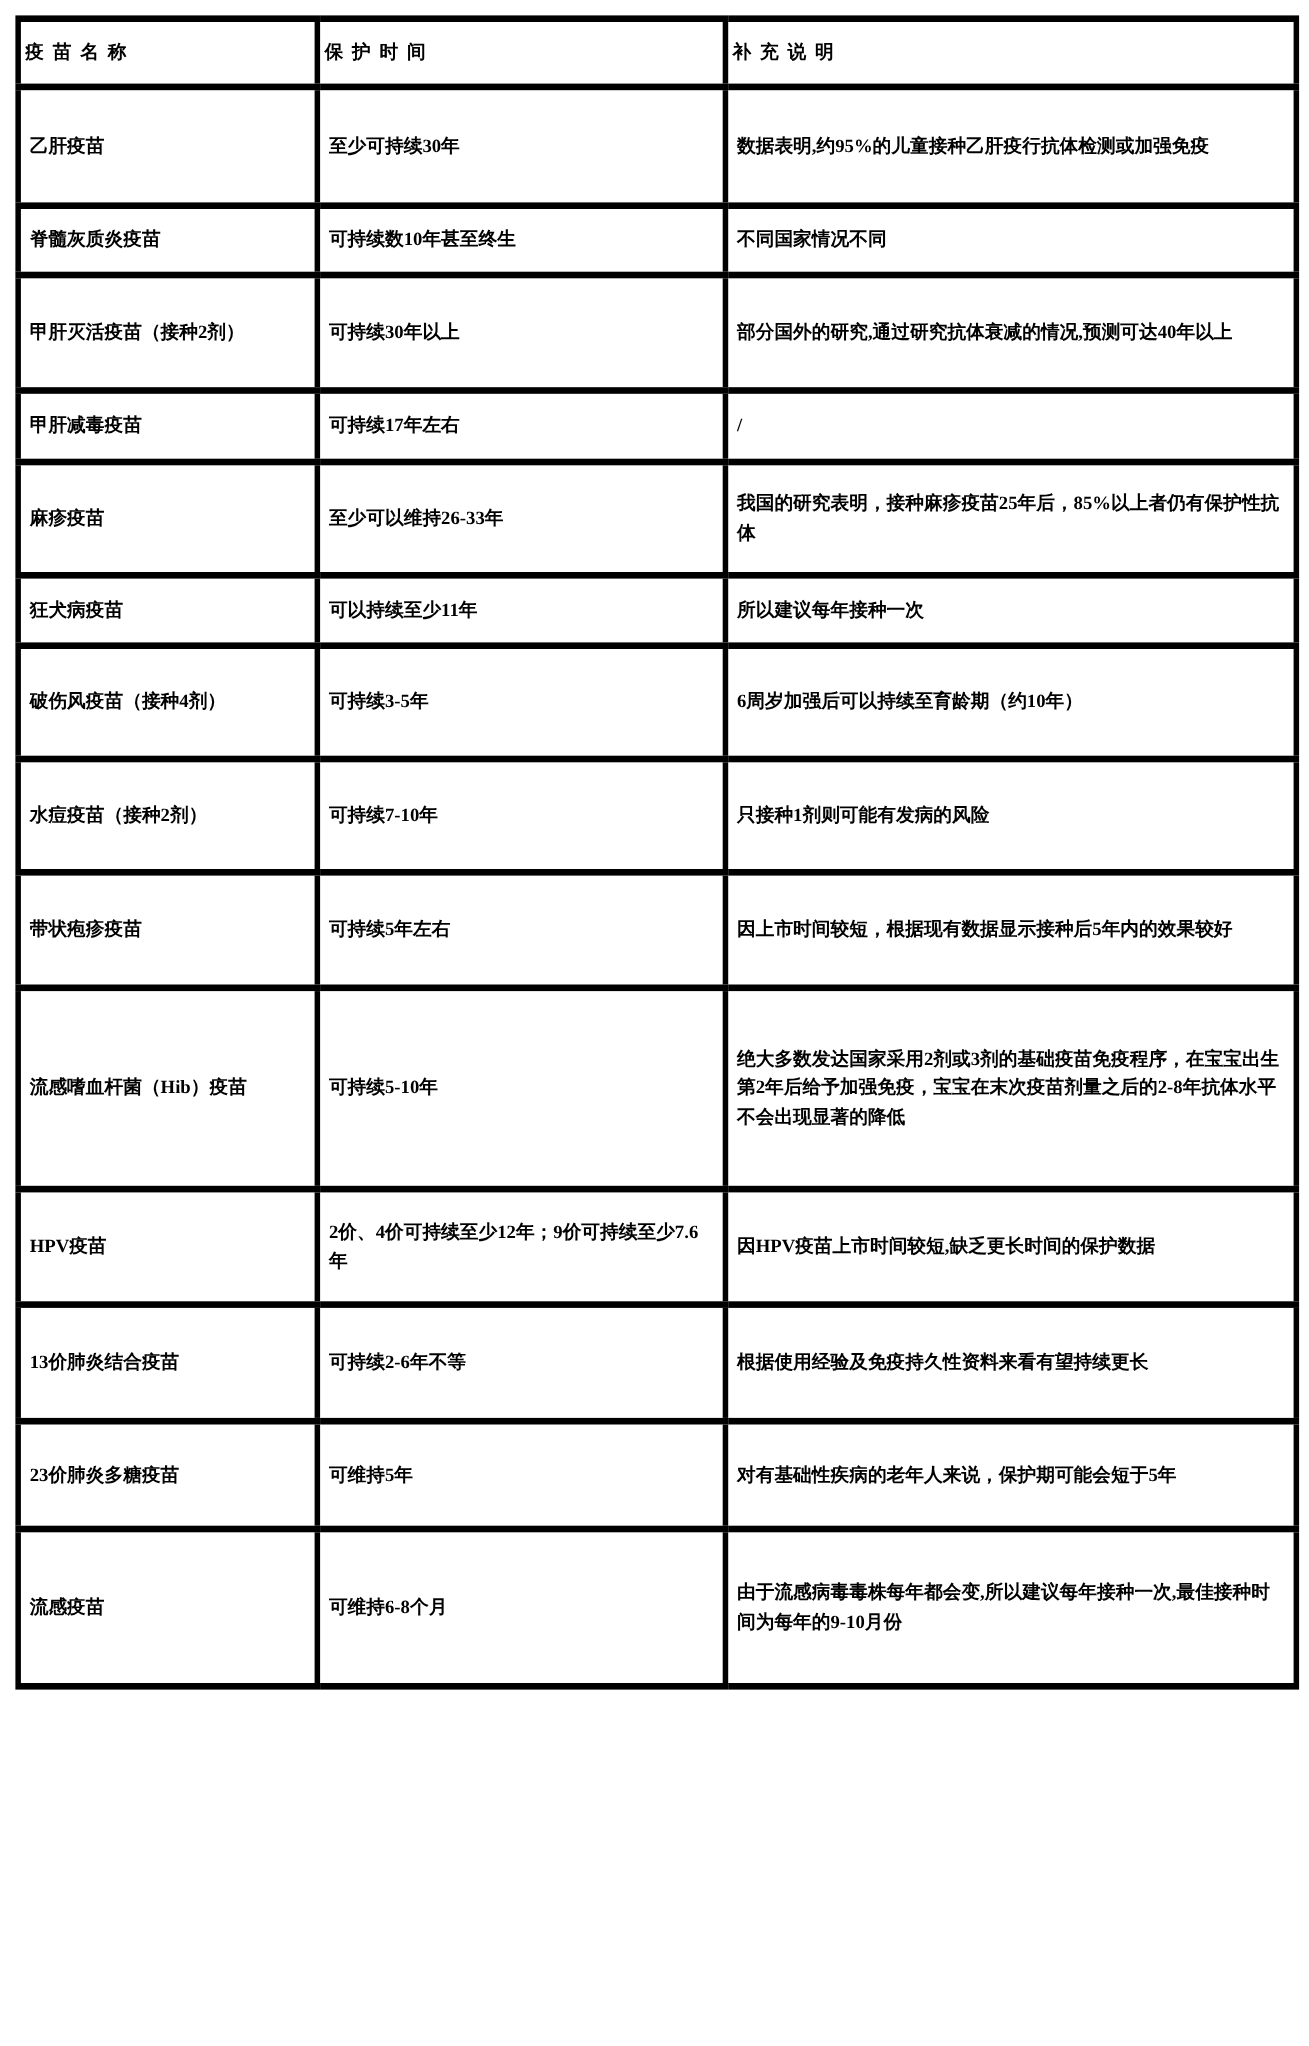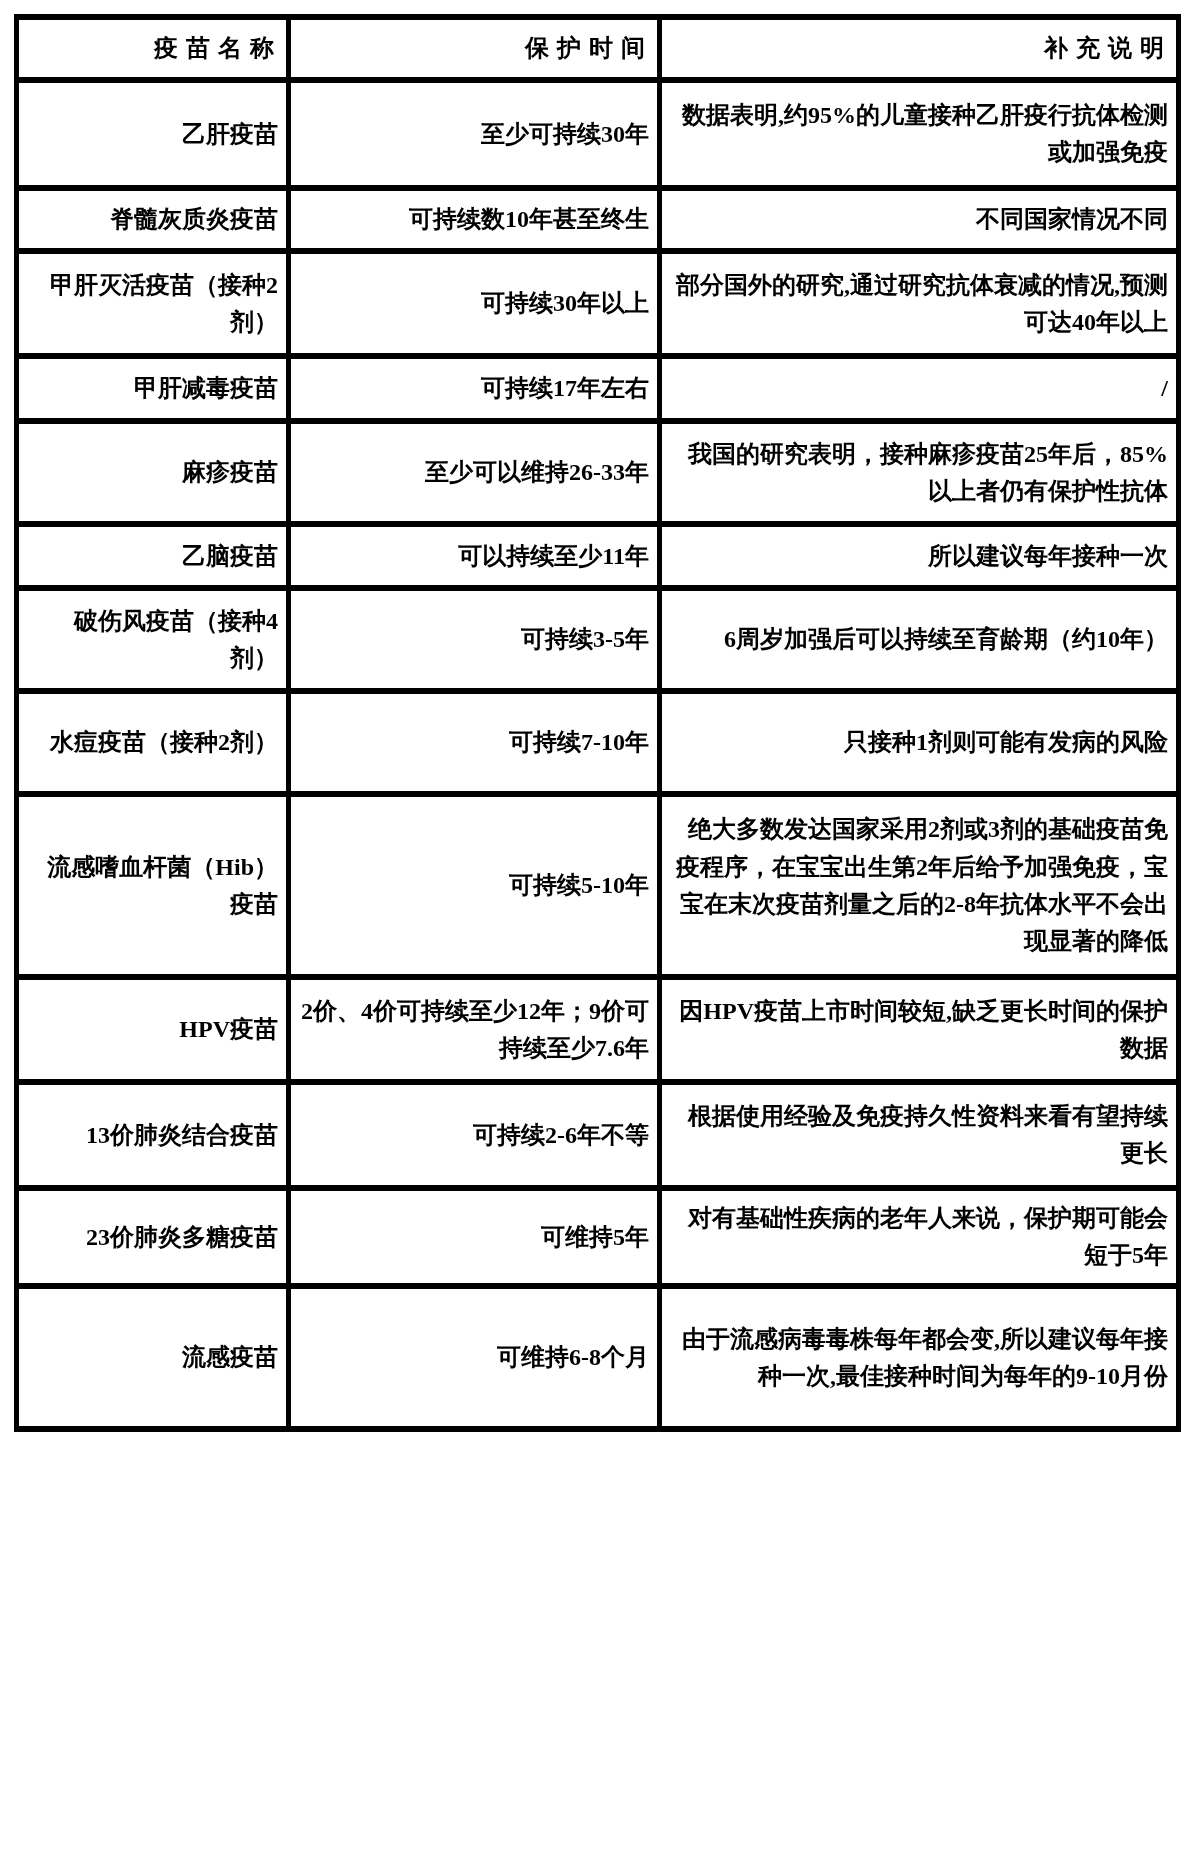--- a/index.html
+++ b/index.html
@@ -25,23 +25,23 @@
     width: 1162px;
     border-collapse: collapse;
     table-layout: fixed;
     background: #ffffff;
   }
   table.vaccine th,
   table.vaccine td {
     border-style: solid;
     border-color: #000000;
     border-width: 6px 5px;
-    text-align: right;
+    text-align: left;
     vertical-align: middle;
-    font-size: 24px;
+    font-size: 17px;
     font-weight: bold;
     line-height: 1.55;
     padding: 4px 8px;
     word-break: break-word;
   }
   table.vaccine th {
     letter-spacing: 8px;
     padding: 10px 4px;
   }
   col.c-name { width: 272px; }
@@ -85,33 +85,38 @@
         <td>甲肝减毒疫苗</td>
         <td>可持续17年左右</td>
         <td>/</td>
       </tr>
       <tr style="height:103px">
         <td>麻疹疫苗</td>
         <td>至少可以维持26-33年</td>
         <td>我国的研究表明，接种麻疹疫苗25年后，85%以上者仍有保护性抗体</td>
       </tr>
       <tr style="height:64px">
-        <td>乙脑疫苗</td>
+        <td>狂犬病疫苗</td>
         <td>可以持续至少11年</td>
         <td>所以建议每年接种一次</td>
       </tr>
       <tr style="height:103px">
         <td>破伤风疫苗（接种4剂）</td>
         <td>可持续3-5年</td>
         <td>6周岁加强后可以持续至育龄期（约10年）</td>
       </tr>
       <tr style="height:103px">
         <td>水痘疫苗（接种2剂）</td>
         <td>可持续7-10年</td>
         <td>只接种1剂则可能有发病的风险</td>
+      </tr>
+      <tr style="height:105px">
+        <td>带状疱疹疫苗</td>
+        <td>可持续5年左右</td>
+        <td>因上市时间较短，根据现有数据显示接种后5年内的效果较好</td>
       </tr>
       <tr style="height:183px">
         <td>流感嗜血杆菌（Hib）疫苗</td>
         <td>可持续5-10年</td>
         <td>绝大多数发达国家采用2剂或3剂的基础疫苗免疫程序，在宝宝出生第2年后给予加强免疫，宝宝在末次疫苗剂量之后的2-8年抗体水平不会出现显著的降低</td>
       </tr>
       <tr style="height:105px">
         <td>HPV疫苗</td>
         <td>2价、4价可持续至少12年；9价可持续至少7.6年</td>
         <td>因HPV疫苗上市时间较短,缺乏更长时间的保护数据</td>

